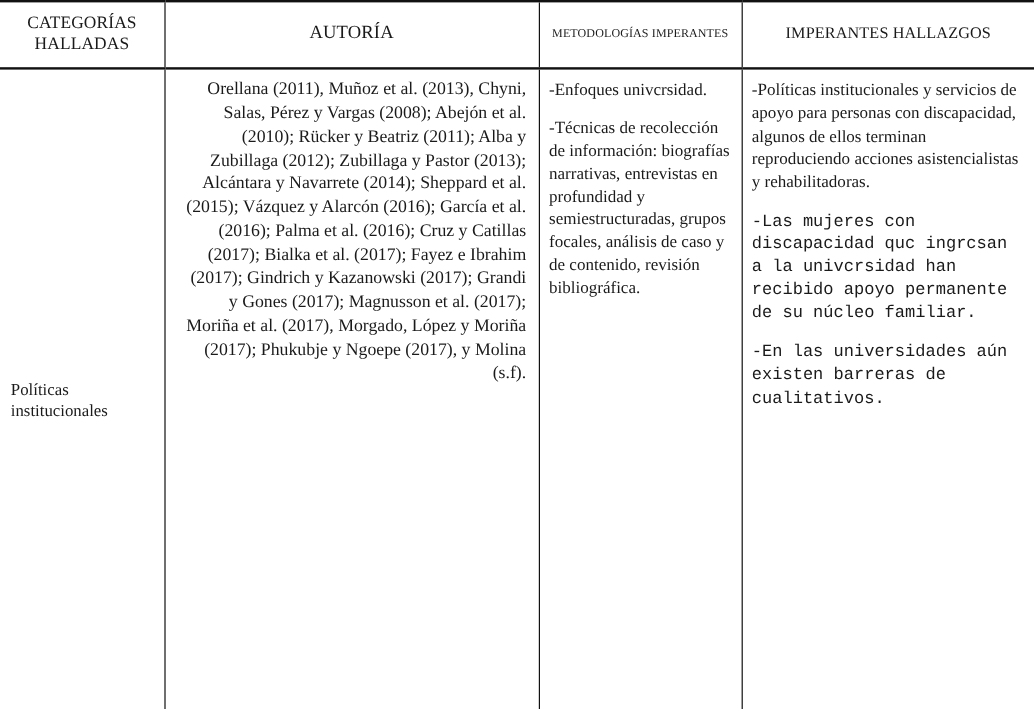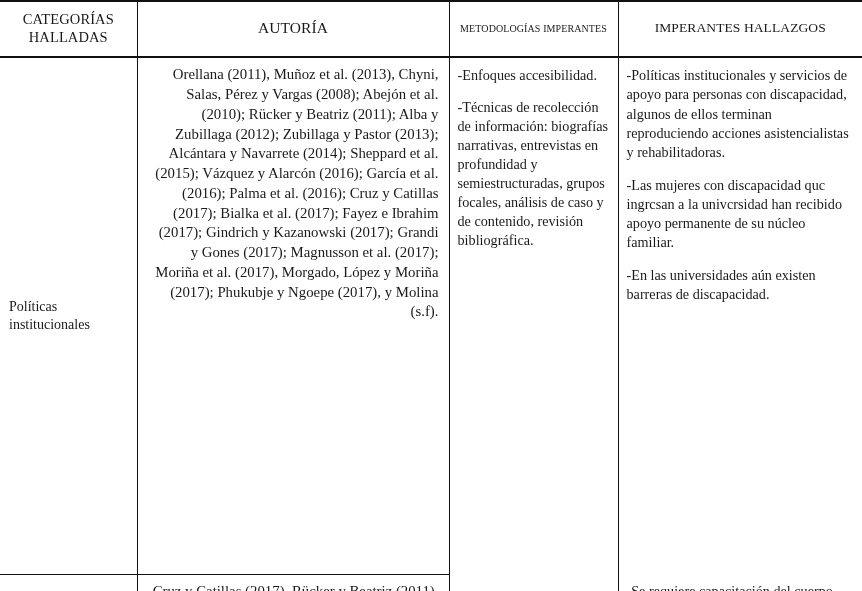--- a/index.html
+++ b/index.html
@@ -90,21 +90,21 @@
   
   tr.data-row.sep > td.cat-cell,
   tr.data-row.sep > td.aut-cell {
     border-top: 1.6px solid #111;
   }
 
   .para { margin: 0 0 0 0; }
   .para + .para { margin-top: 13px; }
 
   .met-cell .para + .para { margin-top: 13px; }
-  .hal-cell .para + .para { margin-top: 14px; }
+  .hal-cell .para + .para { margin-top: 14px; font-family: Liberation Mono, monospace; }
 
   
   .rowpad-1 { height: 264px; }
 </style>
 </head>
 <body>
 
 <div id="table-wrap">
   <table class="review-table">
     <colgroup>
@@ -120,27 +120,27 @@
         <th class="vline h-met">METODOLOGÍAS IMPERANTES</th>
         <th class="h-hal">IMPERANTES HALLAZGOS</th>
       </tr>
     </thead>
     <tbody>
 
       <tr class="data-row">
         <td class="cat-cell">Políticas institucionales</td>
         <td class="aut-cell">Orellana (2011), Muñoz et al. (2013), Chyni, Salas, Pérez y Vargas (2008); Abejón et al. (2010); Rücker y Beatriz (2011); Alba y Zubillaga (2012); Zubillaga y Pastor (2013); Alcántara y Navarrete (2014); Sheppard et al. (2015); Vázquez y Alarcón (2016); García et al. (2016); Palma et al. (2016); Cruz y Catillas (2017); Bialka et al. (2017);  Fayez e Ibrahim (2017); Gindrich y Kazanowski (2017); Grandi y Gones (2017); Magnusson et al. (2017); Moriña et al. (2017), Morgado, López y Moriña (2017); Phukubje y Ngoepe (2017), y Molina (s.f).</td>
         <td class="met-cell" rowspan="2">
-          <p class="para">-Enfoques accesibilidad.</p>
+          <p class="para">-Enfoques univcrsidad.</p>
           <p class="para">-Técnicas de recolección de información: biografías narrativas, entrevistas en profundidad y semiestructuradas, grupos focales, análisis de caso y de contenido, revisión bibliográfica.</p>
         </td>
         <td class="hal-cell">
           <p class="para">-Políticas institucionales y servicios de apoyo para personas con discapacidad, algunos de ellos terminan reproduciendo acciones asistencialistas y rehabilitadoras.</p>
           <p class="para">-Las mujeres con discapacidad quc ingrcsan a la univcrsidad han recibido apoyo permanente de su núcleo familiar.</p>
-          <p class="para">-En las universidades aún existen barreras de discapacidad.</p>
+          <p class="para">-En las universidades aún existen barreras de cualitativos.</p>
           <div class="rowpad-1"></div>
         </td>
       </tr>
 
       <tr class="data-row sep">
         <td class="cat-cell">Accesibilidad y servicios de apoyo</td>
         <td class="aut-cell">Cruz y Catillas (2017), Rücker y Beatriz (2011), Molina (sf), Zubillaga y Pastor (2013), Grandi y Gones (2017), Phukubje y Ngoepe (2017), Alba y Zubillaga (2012) y Fayez e Ibrahim (2017), Tilve y Sanjuán (2011) y Valeria y Mainardi (2013).</td>
         <td class="hal-cell">
           <p class="para">-Se requiere capacitación del cuerpo docente.</p>
 

